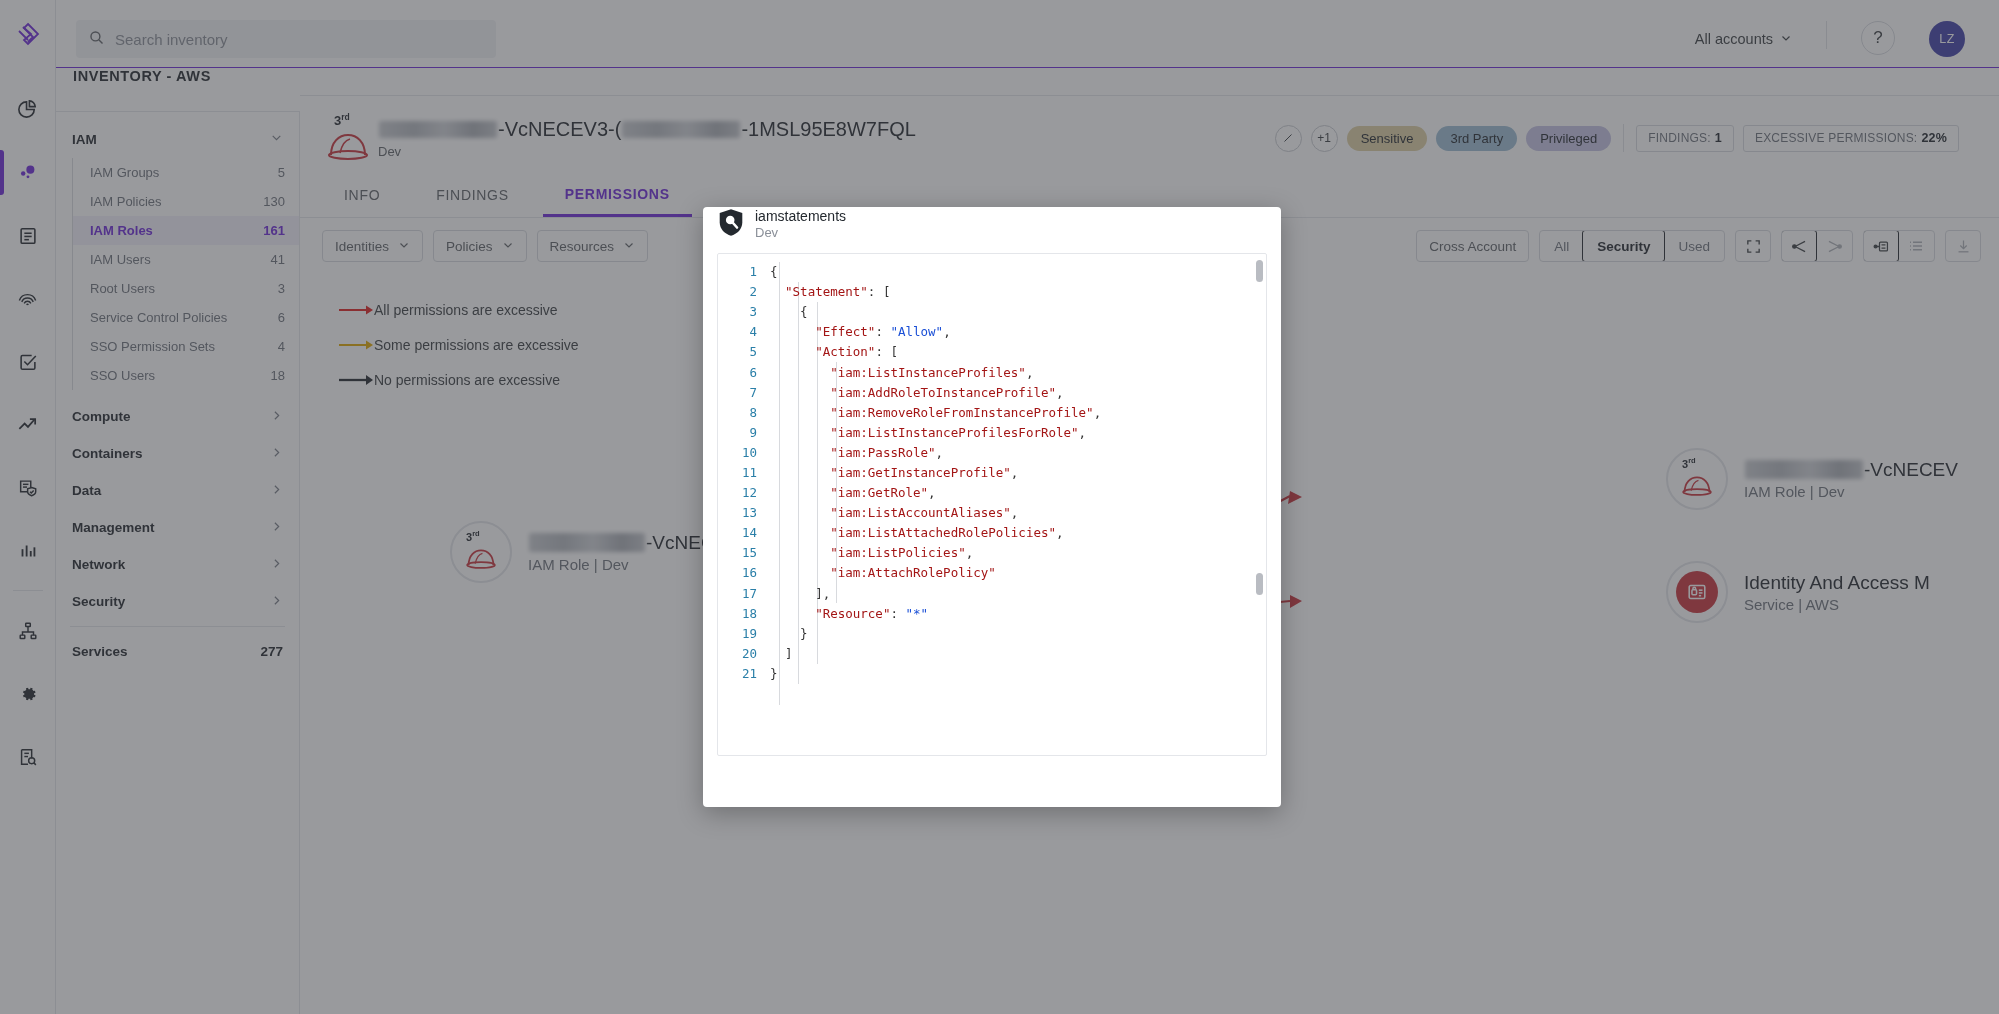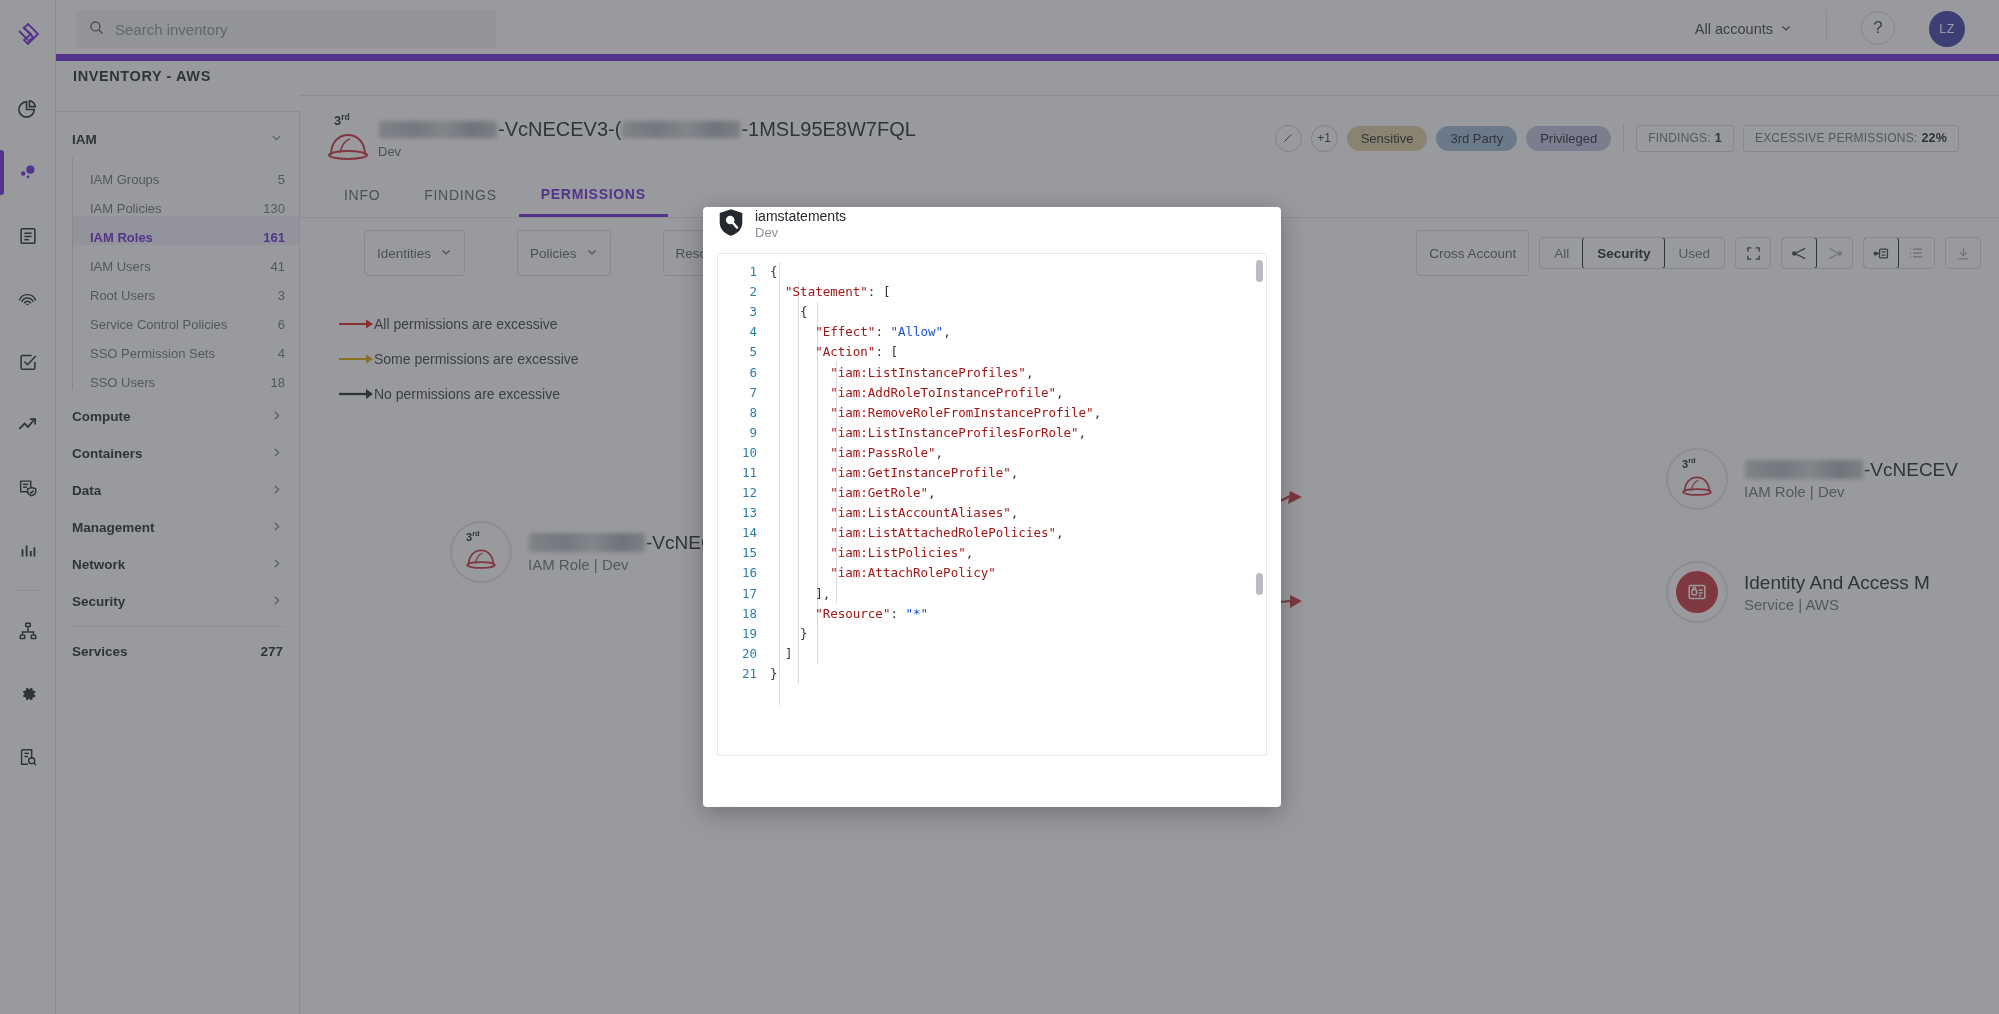--- a/index.html
+++ b/index.html
@@ -32,22 +32,22 @@
   .rail-btn.active { color:#6d28d9; }
   .rail-btn.active::before {
     content:""; position:absolute; left:0; top:9px; width:4px; height:45px;
     background:#6d28d9; border-radius:0 3px 3px 0;
   }
   .rail-sep { width:30px; height:1px; background:#e4e6ea; margin:8px 0; }
   .rail svg { display:block; }
 
   
   .topbar {
-    position:absolute; left:56px; top:4px; right:0; height:57px;
-    background:#fff; border-bottom:7px solid #6d28d9;
+    position:absolute; left:56px; top:11px; right:0; height:57px;
+    background:#fff; border-bottom:1px solid #6d28d9;
     display:flex; align-items:center; z-index:9;
   }
   .search-box {
     margin-left:20px; width:420px; height:38px; background:#f1f2f4;
     border-radius:4px; display:flex; align-items:center; padding:0 12px; gap:10px;
   }
   .search-box input {
     border:none; outline:none; background:transparent; font-size:15px;
     color:#3c4043; width:100%; font-family:"Liberation Sans", sans-serif;
   }
@@ -78,21 +78,21 @@
     background:#fff; border-right:1px solid #e4e6ea; border-top:1px solid #e4e6ea;
     padding-top:8px; z-index:7; overflow:hidden;
   }
   .sb-group {
     height:38px; display:flex; align-items:center; padding:0 16px;
     font-size:13.5px; font-weight:bold; color:#24292f; cursor:pointer;
   }
   .sb-group .chev { margin-left:auto; color:#7a7f88; font-size:12px; }
   .sb-sub { border-left:1px solid #d9dce0; margin-left:16px; }
   .sb-item {
-    height:29px; display:flex; align-items:flex-end; padding:0 14px 0 17px;
+    height:29px; display:flex; align-items:center; padding:0 14px 0 17px;
     font-size:13px; color:#6e737c; cursor:pointer;
   }
   .sb-item .cnt { margin-left:auto; font-size:13px; color:#6e737c; }
   .sb-item.active { background:#f3f1fb; color:#6d28d9; font-weight:bold; }
   .sb-item.active .cnt { color:#6d28d9; font-weight:bold; }
   .sb-spacer { height:8px; }
   .sb-hr { height:1px; background:#e4e6ea; margin:6px 14px; }
 
   
   .main {
@@ -115,29 +115,29 @@
   .circ-btn { width:27px; height:27px; border-radius:50%; border:1px solid #c9ccd1;
     display:flex; align-items:center; justify-content:center; font-size:12px; color:#3c4043; }
   .pill { height:25px; border-radius:13px; padding:0 14px; display:flex; align-items:center;
     font-size:13px; color:#24292f; }
   .stat-box { height:27px; border:1px solid #d7dadf; border-radius:3px; padding:0 11px;
     display:flex; align-items:center; font-size:12px; color:#6e737c; letter-spacing:.2px; }
   .stat-box b { color:#24292f; margin-left:4px; font-size:12.5px; }
 
   
   .tabs { display:flex; align-items:flex-end; height:44px; padding-left:22px;
-    border-bottom:1px solid #e4e6ea; gap:0;text-align:center; }
+    border-bottom:1px solid #e4e6ea; gap:12px;text-align:center; }
   .tab { height:44px; display:flex; align-items:center; padding:0 22px;
     font-size:14px; letter-spacing:.7px; color:#5f6368; cursor:pointer; }
   .tab.active { color:#6d28d9; font-weight:bold; border-bottom:3px solid #6d28d9; }
 
   
   .filterbar { display:flex; align-items:center; padding:12px 18px 12px 22px; gap:10px; }
-  .fdrop { height:46px; border:1px solid #d7dadf; border-radius:4px; padding:12px 12px;
-    display:flex; align-items:center; gap:9px; font-size:13.5px; color:#5f6368; cursor:pointer;margin-left:42px; }
+  .fdrop { height:32px; border:1px solid #d7dadf; border-radius:4px; padding:12px 12px;
+    display:flex; align-items:center; gap:9px; font-size:13.5px; color:#5f6368; cursor:pointer; }
   .fbar-right { margin-left:auto; display:flex; align-items:center; gap:10px; }
   .seg { display:flex; border:1px solid #d7dadf; border-radius:4px; overflow:hidden; height:32px; }
   .seg > div { padding:0 14px; display:flex; align-items:center; font-size:13.5px; color:#6e737c; cursor:pointer; }
   .seg > div.on { color:#24292f; font-weight:bold; border:1px solid #24292f; border-radius:3px; margin:-1px; }
   .btn-sq { width:36px; height:32px; border:1px solid #d7dadf; border-radius:4px;
     display:flex; align-items:center; justify-content:center; color:#3c4043; cursor:pointer; }
   .btn-sq.dim { color:#aeb2b8; }
   .grp { display:flex; border:1px solid #d7dadf; border-radius:4px; overflow:hidden; height:32px; }
   .grp > div { width:36px; display:flex; align-items:center; justify-content:center; color:#3c4043; cursor:pointer; }
   .grp > div.on { border:1.6px solid #24292f; border-radius:3px; margin:-1px; }

